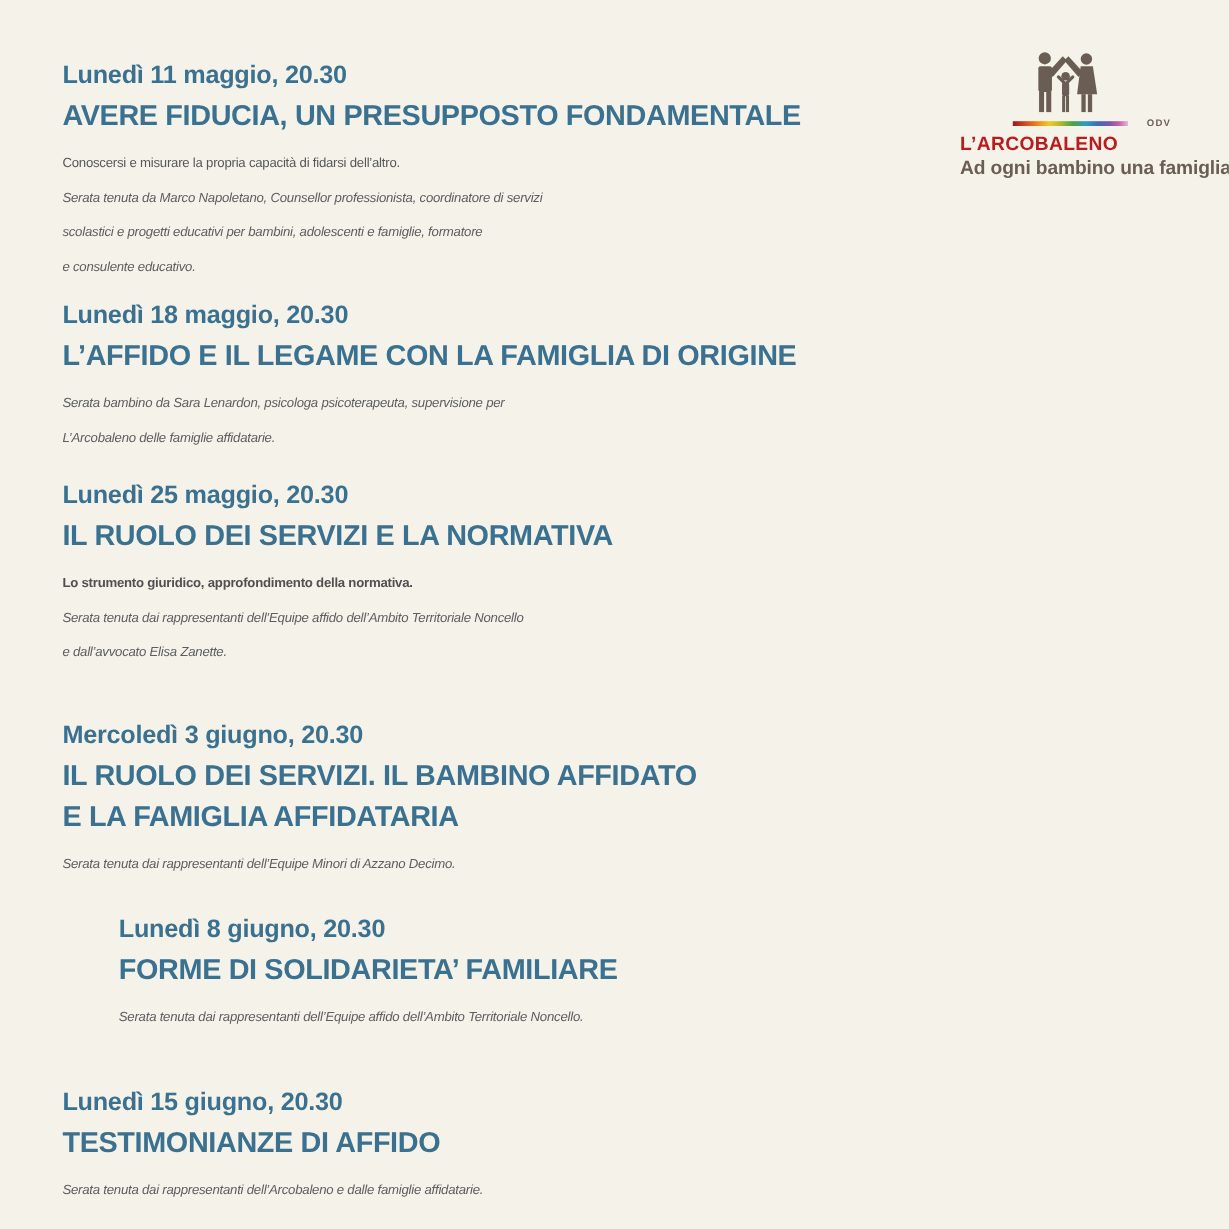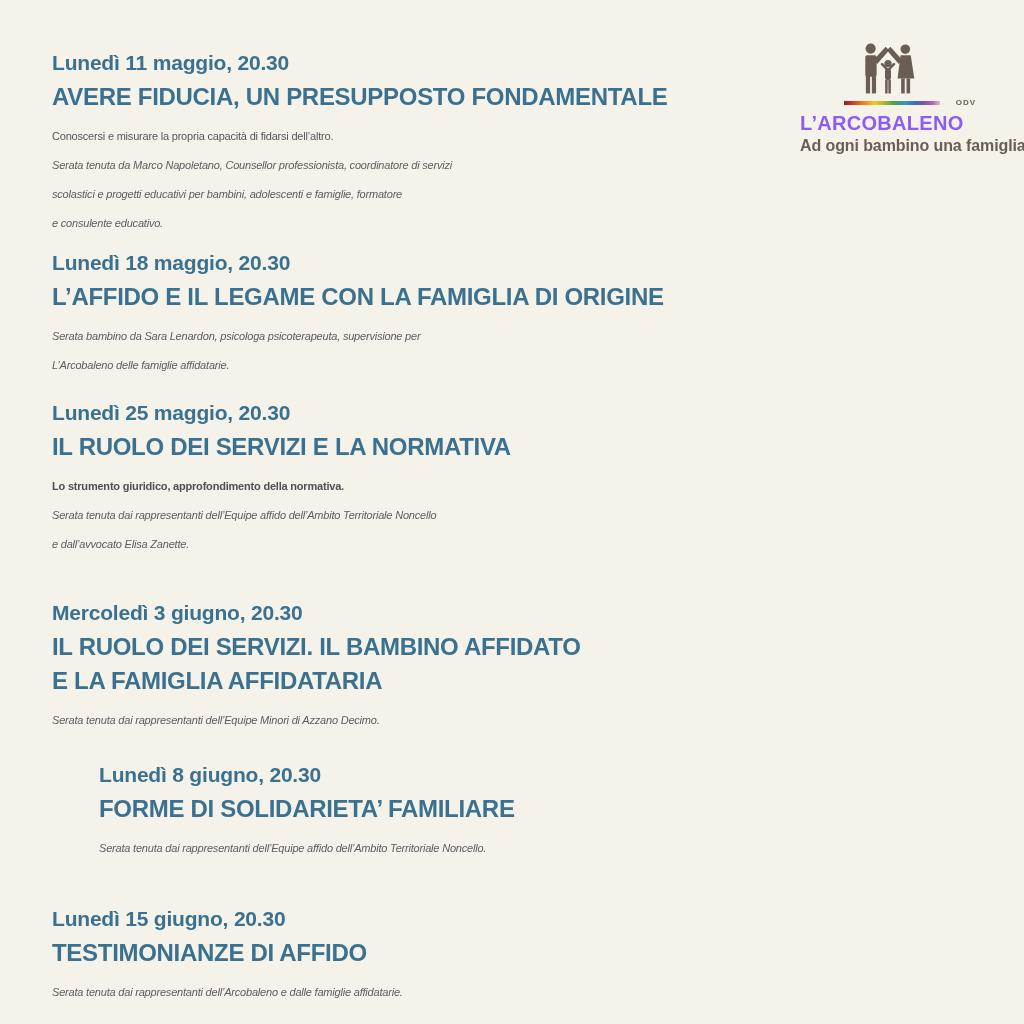--- a/index.html
+++ b/index.html
@@ -88,23 +88,23 @@
       #7c57a8 84%, #c45fa8 92%, #d9bcd2 100%);
   }
   .logo-odv {
     font-size: 8px;
     font-weight: bold;
     color: #6a5e54;
     letter-spacing: 1px;
   }
   .logo-title {
     margin-top: 5px;
-    font-size: 20px;
-    font-weight: bold;
-    color: #8b5cf6;
+    font-size: 16px;
+    font-weight: bold;
+    color: #b91c1c;
     letter-spacing: 0.3px;
     white-space: nowrap;
   }
   .logo-tagline {
     margin-top: 2px;
     font-size: 16px;
     font-weight: bold;
     color: #6a5e54;
     letter-spacing: -0.1px;
     white-space: nowrap;

